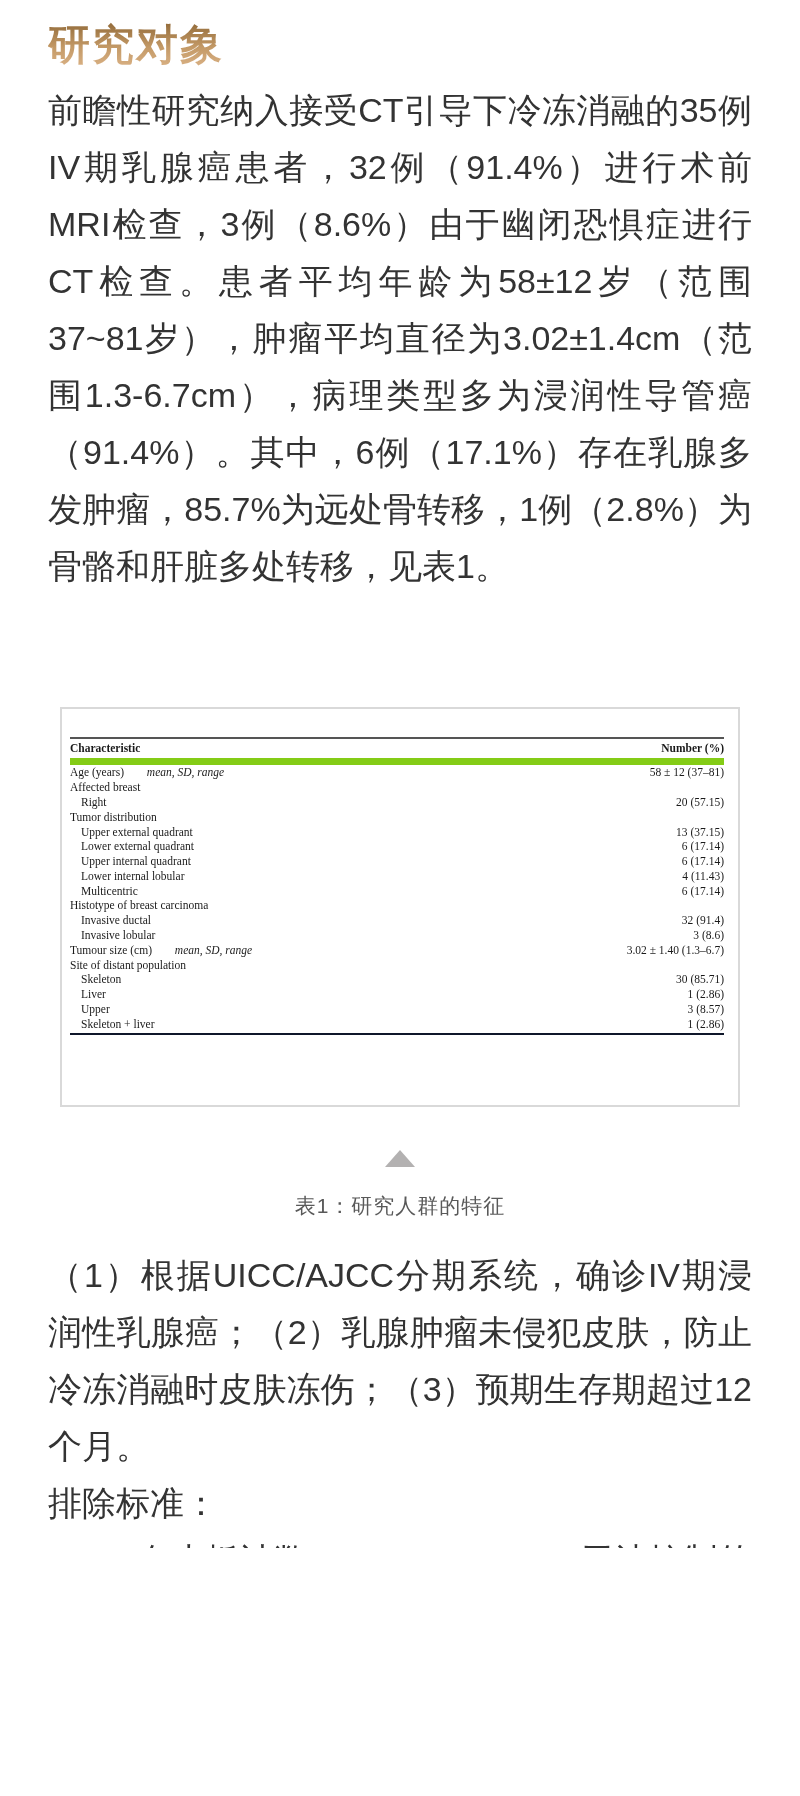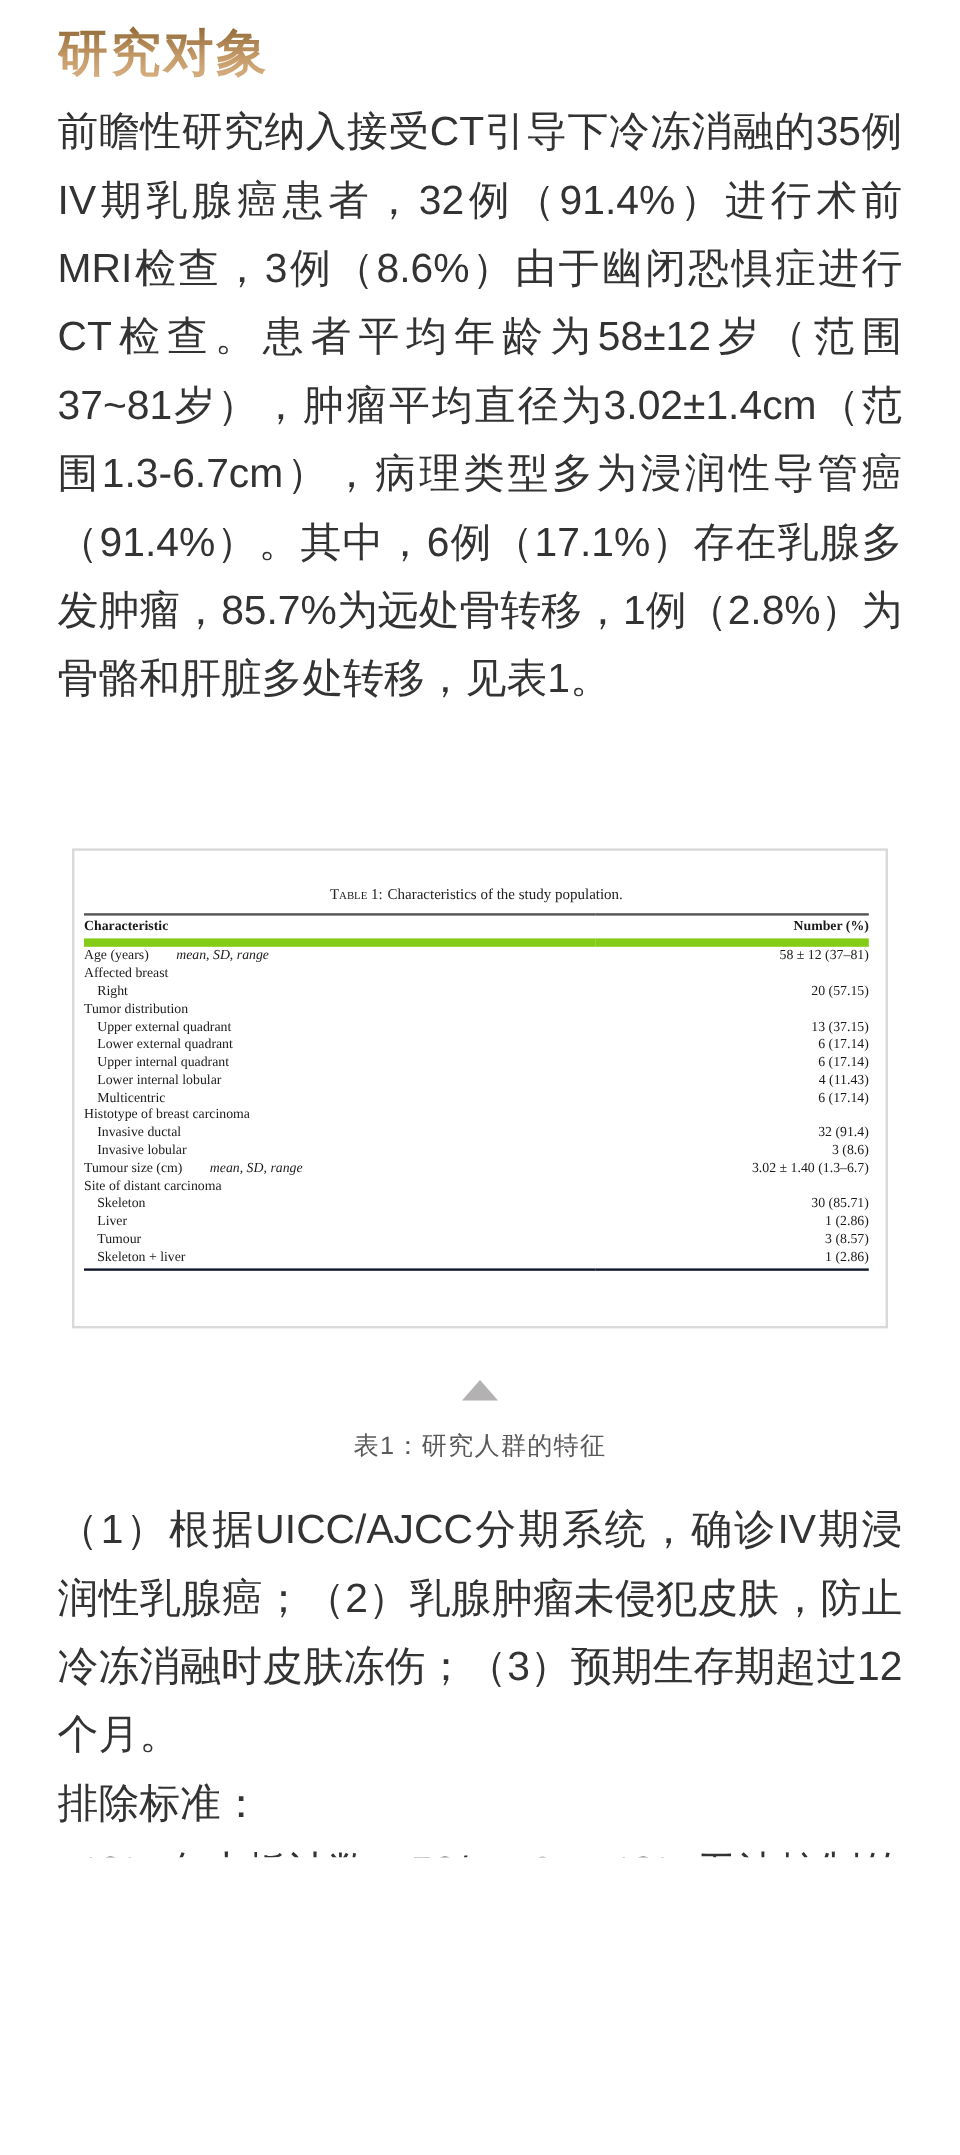--- a/index.html
+++ b/index.html
@@ -127,23 +127,20 @@
 </head>
 <body>
 
 <div class="page">
 
   <h2 class="gold-title">研究对象</h2>
 
   <p class="body-text p-study">前瞻性研究纳入接受CT引导下冷冻消融的35例IV期乳腺癌患者，32例（91.4%）进行术前MRI检查，3例（8.6%）由于幽闭恐惧症进行CT检查。患者平均年龄为58±12岁（范围37~81岁），肿瘤平均直径为3.02±1.4cm（范围1.3-6.7cm），病理类型多为浸润性导管癌（91.4%）。其中，6例（17.1%）存在乳腺多发肿瘤，85.7%为远处骨转移，1例（2.8%）为骨骼和肝脏多处转移，见表1。</p>
 
   <figure class="table-figure" style="margin-top:112px; margin-bottom:0;">
-    <div class="table-title">
-      <span class="smallcaps">Table 1:</span><span class="title-rest">Characteristics of the study population.</span>
-    </div>
     <table class="study-table">
       <thead>
         <tr>
           <th class="col-label">Characteristic</th>
           <th class="col-value">Number (%)</th>
         </tr>
       </thead>
       <tbody>
     <tr>
       <td class="td-label"><span>Age (years) </span><span class="ital">mean, SD, range</span></td>
@@ -205,36 +202,36 @@
       <td class="td-label"><span>Invasive lobular</span><span class="ital"></span></td>
       <td class="td-value">3 (8.6)</td>
     </tr>
 
     <tr>
       <td class="td-label"><span>Tumour size (cm) </span><span class="ital">mean, SD, range</span></td>
       <td class="td-value">3.02 ± 1.40 (1.3–6.7)</td>
     </tr>
 
     <tr>
-      <td class="td-label"><span>Site of distant carcinoma</span><span class="ital"></span></td>
+      <td class="td-label"><span>Site of distant population</span><span class="ital"></span></td>
       <td class="td-value"></td>
     </tr>
 
     <tr class="sub">
       <td class="td-label"><span>Skeleton</span><span class="ital"></span></td>
       <td class="td-value">30 (85.71)</td>
     </tr>
 
     <tr class="sub">
       <td class="td-label"><span>Liver</span><span class="ital"></span></td>
       <td class="td-value">1 (2.86)</td>
     </tr>
 
     <tr class="sub">
-      <td class="td-label"><span>Tumour</span><span class="ital"></span></td>
+      <td class="td-label"><span>Upper</span><span class="ital"></span></td>
       <td class="td-value">3 (8.57)</td>
     </tr>
 
     <tr class="sub">
       <td class="td-label"><span>Skeleton + liver</span><span class="ital"></span></td>
       <td class="td-value">1 (2.86)</td>
     </tr>
   </tbody>
     </table>
   </figure>

